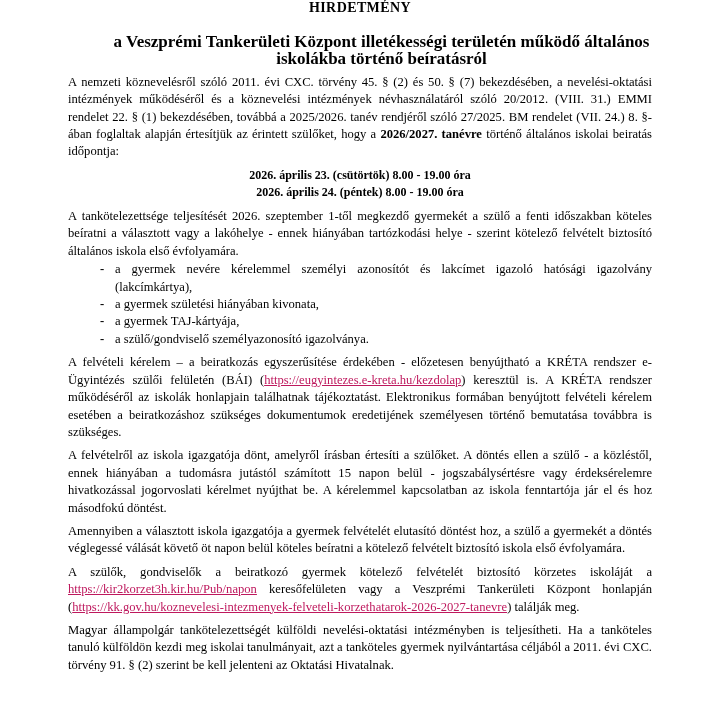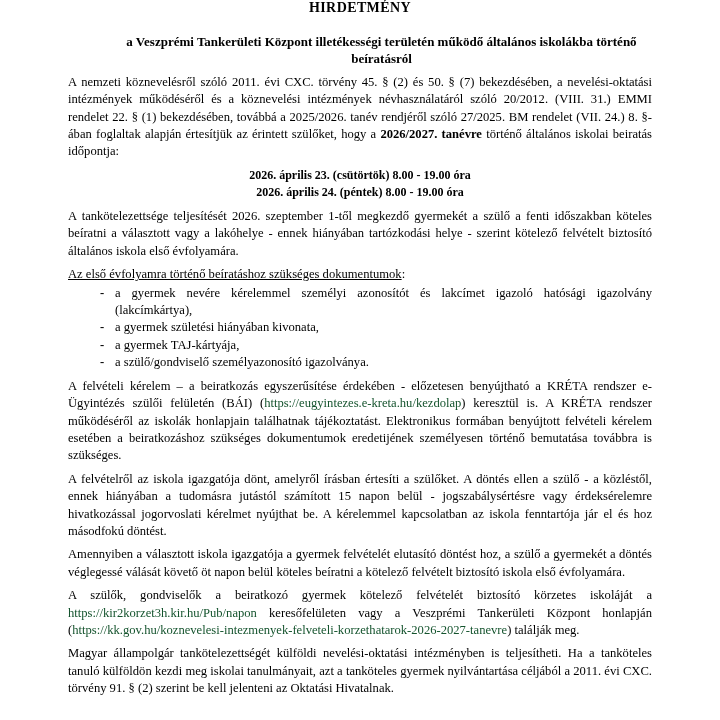--- a/index.html
+++ b/index.html
@@ -17,21 +17,21 @@
   .title {
     text-align: center;
     font-size: 14px;
     font-weight: bold;
     line-height: 15px;
     letter-spacing: 0.4px;
     margin-bottom: 18px;
   }
   .subtitle {
     text-align: center;
-    font-size: 13px;
+    font-size: 17px;
     font-weight: bold;
     line-height: 17.4px;
     margin-left: 43px;
   }
   .para {
     text-align: justify;
     margin-top: 6px;
   }
   .dates {
     text-align: center;
@@ -48,21 +48,22 @@
     padding-left: 47px;
     text-align: justify;
   }
   .doc-list li::before {
     content: "-";
     position: absolute;
     left: 32px;
     font-weight: bold;
   }
   .link {
-    color: #14532d;
+    color: #be185d;
+    text-decoration: underline;
     cursor: pointer;
   }
   strong { font-weight: bold; }
 </style>
 </head>
 <body>
 
 <div class="page">
 
   <div class="title">HIRDETMÉNY</div>
@@ -71,21 +72,20 @@
 
   <p class="para"><span>A nemzeti köznevelésről szóló 2011. évi CXC. törvény 45. § (2) és 50. § (7) bekezdésében, a nevelési-oktatási intézmények működéséről és a köznevelési intézmények névhasználatáról szóló 20/2012. (VIII. 31.) EMMI rendelet 22. § (1) bekezdésében, továbbá a 2025/2026. tanév rendjéről szóló 27/2025. BM rendelet (VII. 24.) 8. §-ában foglaltak alapján értesítjük az érintett szülőket, hogy a </span><strong>2026/2027. tanévre</strong><span> történő általános iskolai beiratás időpontja:</span></p>
 
   <div class="dates">
     <div>2026. április 23. (csütörtök) 8.00 - 19.00 óra</div>
     <div>2026. április 24. (péntek) 8.00 - 19.00 óra</div>
   </div>
 
   <p class="para">A tankötelezettsége teljesítését 2026. szeptember 1-től megkezdő gyermekét a szülő a fenti időszakban köteles beíratni a választott vagy a lakóhelye - ennek hiányában tartózkodási helye - szerint kötelező felvételt biztosító általános iskola első évfolyamára.</p>
 
-  <p class="para heading-para"><span class="underline">Az első évfolyamra történő beíratáshoz szükséges dokumentumok</span><span>:</span></p>
 
   <ul class="doc-list">
     <li>a gyermek nevére kérelemmel személyi azonosítót és lakcímet igazoló hatósági igazolvány (lakcímkártya),</li>
     <li>a gyermek születési hiányában kivonata,</li>
     <li>a gyermek TAJ-kártyája,</li>
     <li>a szülő/gondviselő személyazonosító igazolványa.</li>
   </ul>
 
   <p class="para"><span>A felvételi kérelem – a beiratkozás egyszerűsítése érdekében - előzetesen benyújtható a KRÉTA rendszer e-Ügyintézés szülői felületén (BÁI) (</span><a class="link">https://eugyintezes.e-kreta.hu/kezdolap</a><span>) keresztül is. A KRÉTA rendszer működéséről az iskolák honlapjain találhatnak tájékoztatást. Elektronikus formában benyújtott felvételi kérelem esetében a beiratkozáshoz szükséges dokumentumok eredetijének személyesen történő bemutatása továbbra is szükséges.</span></p>
 

